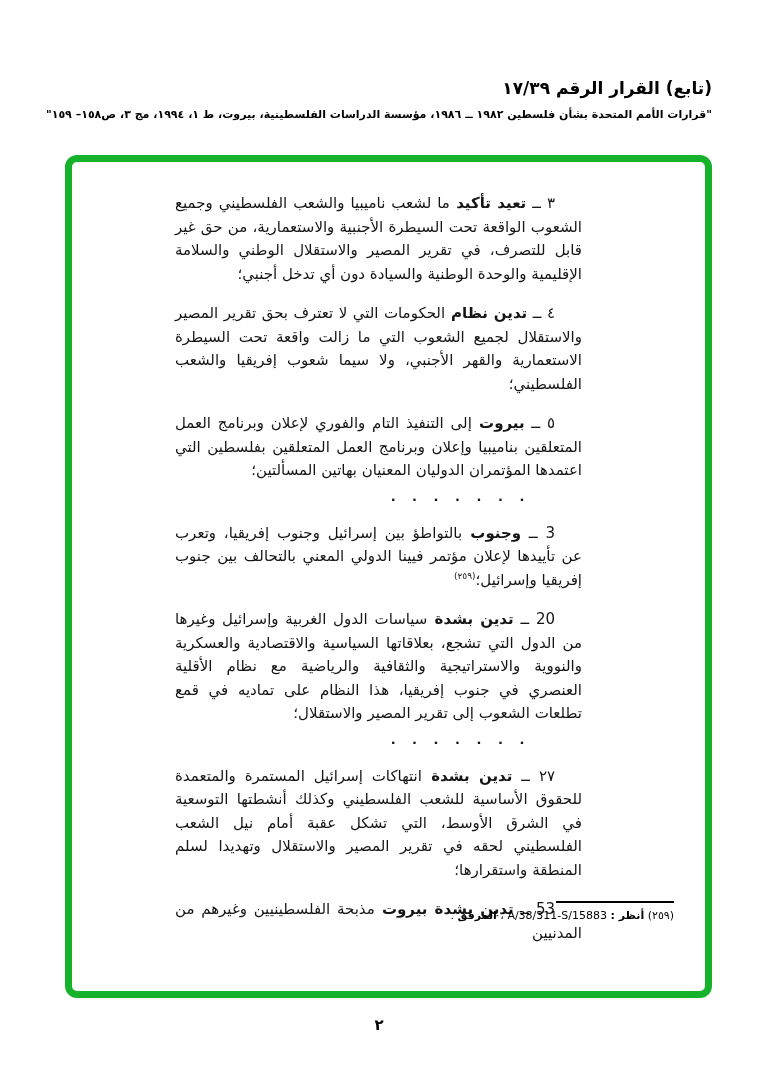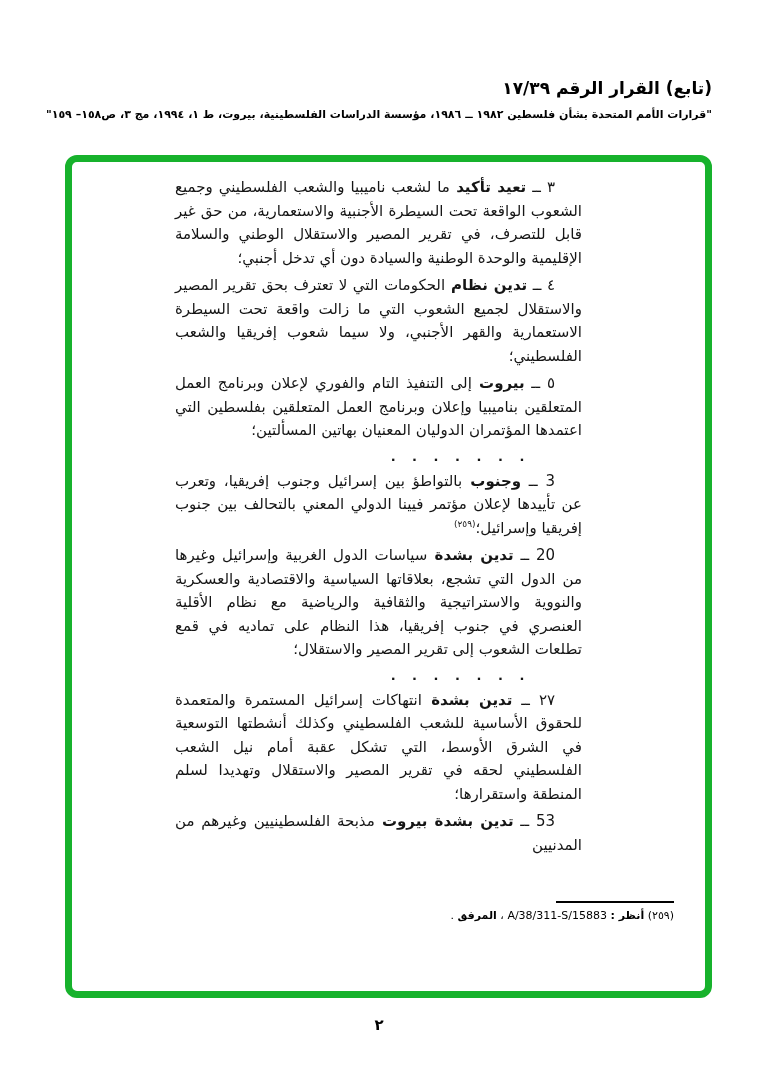--- a/index.html
+++ b/index.html
@@ -24,21 +24,21 @@
     width:633px; height:829px;
     border:7px solid #17b22c; border-radius:12px;
     background:transparent;
   }
   .text-column {
     position:absolute; left:175px; top:176px; width:407px;
     direction:rtl; text-align:justify;
     font-size:15px; line-height:23.5px; color:#151515;
   }
   .para { margin:0 0 4px 0; }
-  .para.numbered { text-indent:27px; }
+  .para.numbered { text-indent:27px;margin-top:16px; }
   .lead { font-weight:bold; }
   .num { font-weight:normal; }
   sup.ref { font-size:9px; line-height:0; }
   .dots { text-align:center; margin:1px 0 4px 0; line-height:18px; }
   .dots span {
     display:inline-block; transform:translateX(82px);
     letter-spacing:6px; font-weight:bold; font-size:13px;
   }
   .footnote {
     position:absolute; left:410px; top:901px; width:264px;

